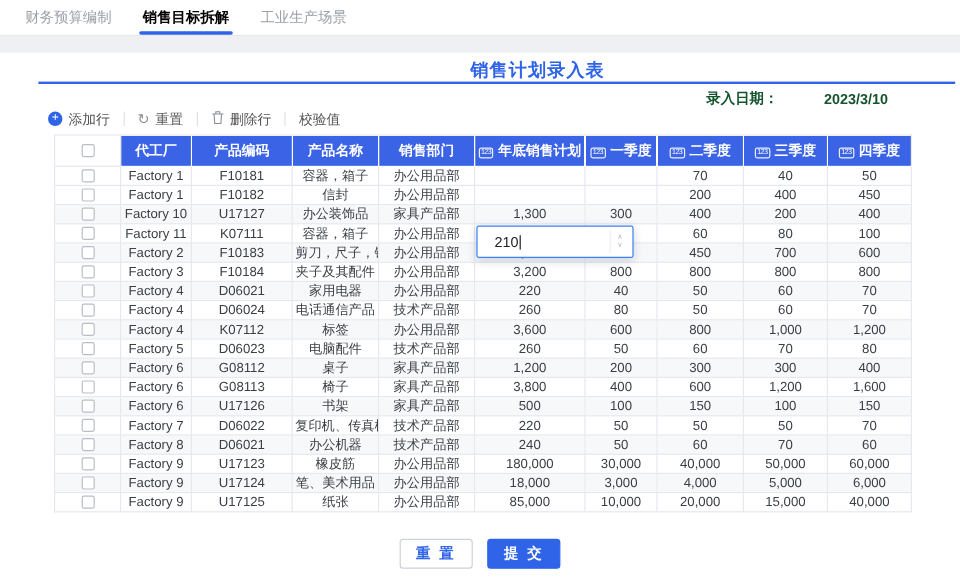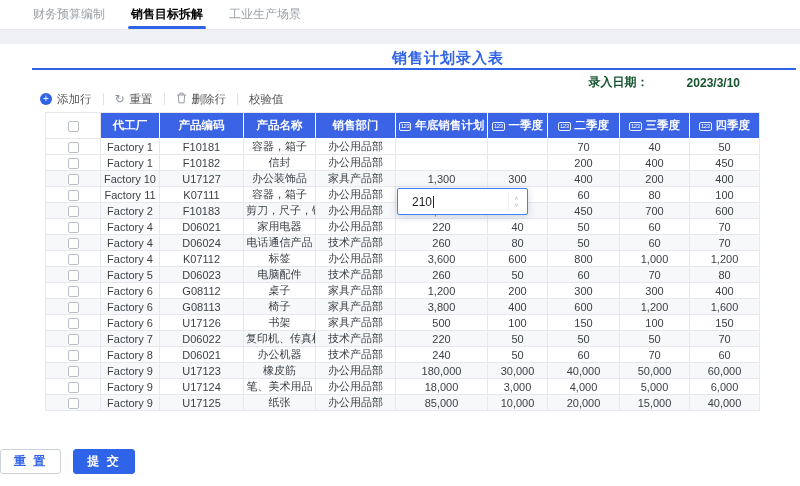--- a/index.html
+++ b/index.html
@@ -11,21 +11,21 @@
   body{
     font-family:"Liberation Sans","DejaVu Sans",sans-serif;
     background:#fff;color:#333;
   }
   #app{position:relative;width:800px;height:486px;overflow:hidden;background:#fff;}
 
   
   .topbar{
     position:absolute;left:0;top:0;width:800px;height:30px;
     background:#fff;border-bottom:1px solid #e9e9e9;
-    display:flex;align-items:stretch;padding-left:20px;
+    display:flex;align-items:stretch;padding-left:8px;
   }
   .tab{
     display:flex;align-items:center;padding:0 13px;
     font-size:12px;color:#9aa0a6;cursor:pointer;position:relative;
   }
   .tab.active{color:#000000;font-weight:bold;}
   .tab.active::after{
     content:"";position:absolute;left:10px;right:10px;bottom:0;height:3px;
     background:var(--accent-blue);border-radius:2px;
   }
@@ -118,21 +118,21 @@
   .spinner{
     position:absolute;right:3px;top:3px;bottom:3px;width:16px;
     border-left:1px solid #edeff3;
     display:flex;flex-direction:column;align-items:center;justify-content:center;gap:1px;
     color:#b6bac2;font-size:6px;line-height:6px;cursor:pointer;
   }
 
   
   .footer{
     position:absolute;left:0;top:449px;width:800px;
-    display:flex;justify-content:flex-start;gap:12px;
+    display:flex;justify-content:center;gap:12px;
   }
   .btn{
     min-width:46px;height:25px;padding:0 13px;border-radius:3px;
     font-size:12px;font-weight:bold;display:flex;align-items:center;justify-content:center;
     cursor:pointer;letter-spacing:2px;
   }
   .btn-reset{background:#fff;border:1px solid #ccd1da;color:var(--accent-blue);}
   .btn-submit{background:var(--accent-blue);border:1px solid var(--accent-blue);color:#fff;}
 </style>
 </head>
@@ -267,20 +267,32 @@
           <td>剪刀，尺子，锯</td>
           <td>办公用品部</td>
           <td>2,350</td>
           <td>600</td>
           <td>450</td>
           <td>700</td>
           <td>600</td>
         </tr>
         <tr>
           <td><span class="checkbox"></span></td>
+          <td>Factory 3</td>
+          <td>F10184</td>
+          <td>夹子及其配件</td>
+          <td>办公用品部</td>
+          <td>3,200</td>
+          <td>800</td>
+          <td>800</td>
+          <td>800</td>
+          <td>800</td>
+        </tr>
+        <tr>
+          <td><span class="checkbox"></span></td>
           <td>Factory 4</td>
           <td>D06021</td>
           <td>家用电器</td>
           <td>办公用品部</td>
           <td>220</td>
           <td>40</td>
           <td>50</td>
           <td>60</td>
           <td>70</td>
         </tr>

